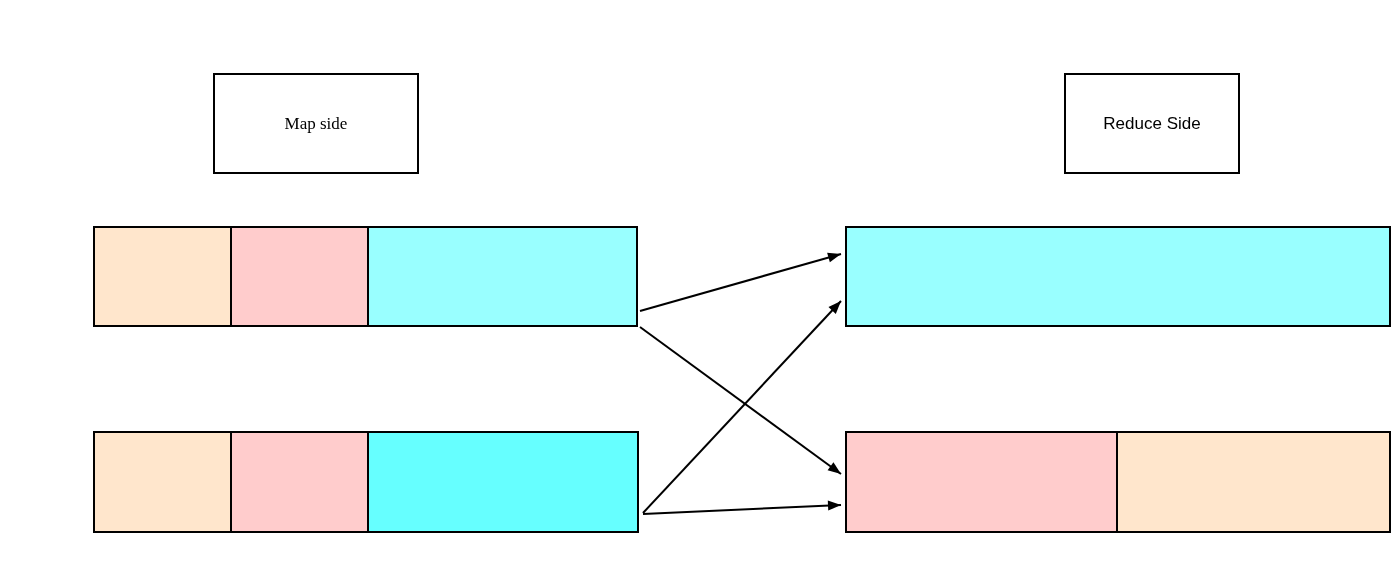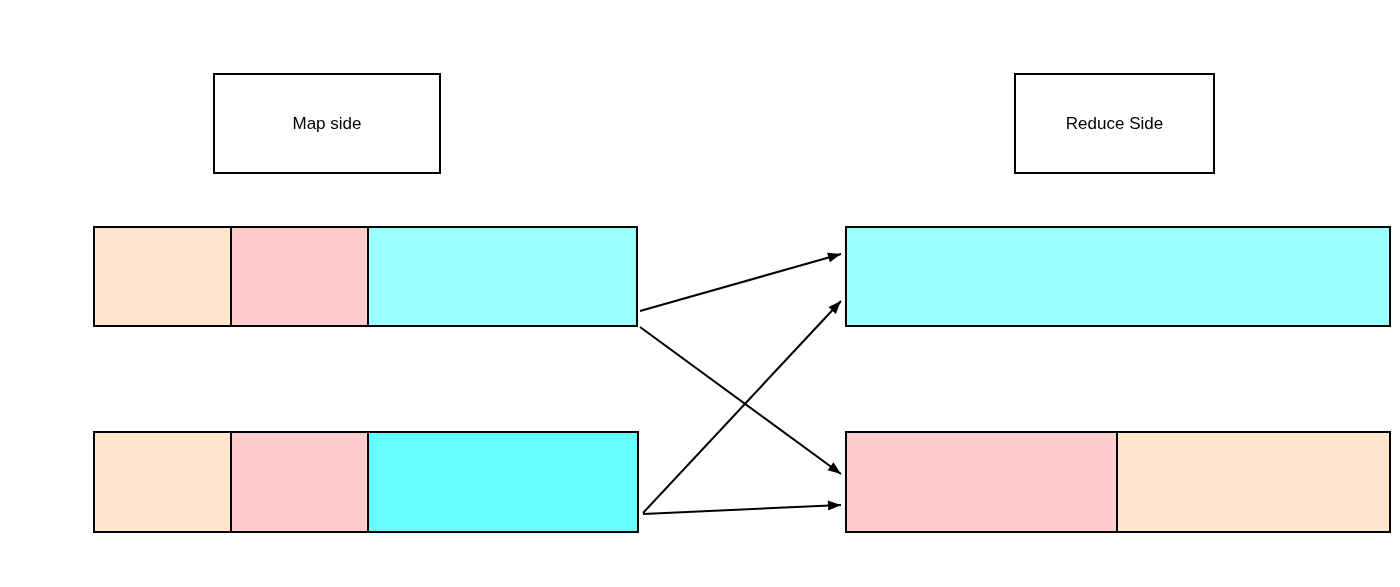--- a/index.html
+++ b/index.html
@@ -67,25 +67,25 @@
       <marker id="arrowhead" markerUnits="userSpaceOnUse" markerWidth="16" markerHeight="12" refX="14" refY="6" orient="auto">
         <path d="M1,1 L14,6 L1,11 Z" fill="#000000"></path>
       </marker>
     </defs>
   <line x1="640" y1="311" x2="841" y2="254" marker-end="url(#arrowhead)"></line>
       <line x1="640" y1="327" x2="841" y2="474" marker-end="url(#arrowhead)"></line>
       <line x1="643" y1="513" x2="841" y2="301" marker-end="url(#arrowhead)"></line>
       <line x1="643" y1="514" x2="841" y2="505" marker-end="url(#arrowhead)"></line>
     </svg>
 
-  <div class="label-box" style="left: 213px; top: 73px; width: 228px; height: 101px;">
+  <div class="label-box" style="left: 213px; top: 73px; width: 206px; height: 101px; font-family: Liberation Serif, serif;">
     <span class="label-text">Map side</span>
   </div>
 
-  <div class="label-box" style="left: 1014px; top: 73px; width: 201px; height: 101px;">
+  <div class="label-box" style="left: 1064px; top: 73px; width: 176px; height: 101px;">
     <span class="label-text">Reduce Side</span>
   </div>
 
   <div class="bar" style="left: 93px; top: 226px; width: 545px; height: 101px;">
       <div class="segment" style="flex: 0.251 1 0px; background: rgb(255, 230, 204);"></div>
       <div class="segment" style="flex: 0.251 1 0px; background: rgb(255, 204, 204);"></div>
       <div class="segment" style="flex: 0.498 1 0px; background: rgb(153, 255, 255);"></div>
     </div>
   <div class="bar" style="left: 93px; top: 431px; width: 546px; height: 102px;">
       <div class="segment" style="flex: 0.251 1 0px; background: rgb(255, 230, 204);"></div>

